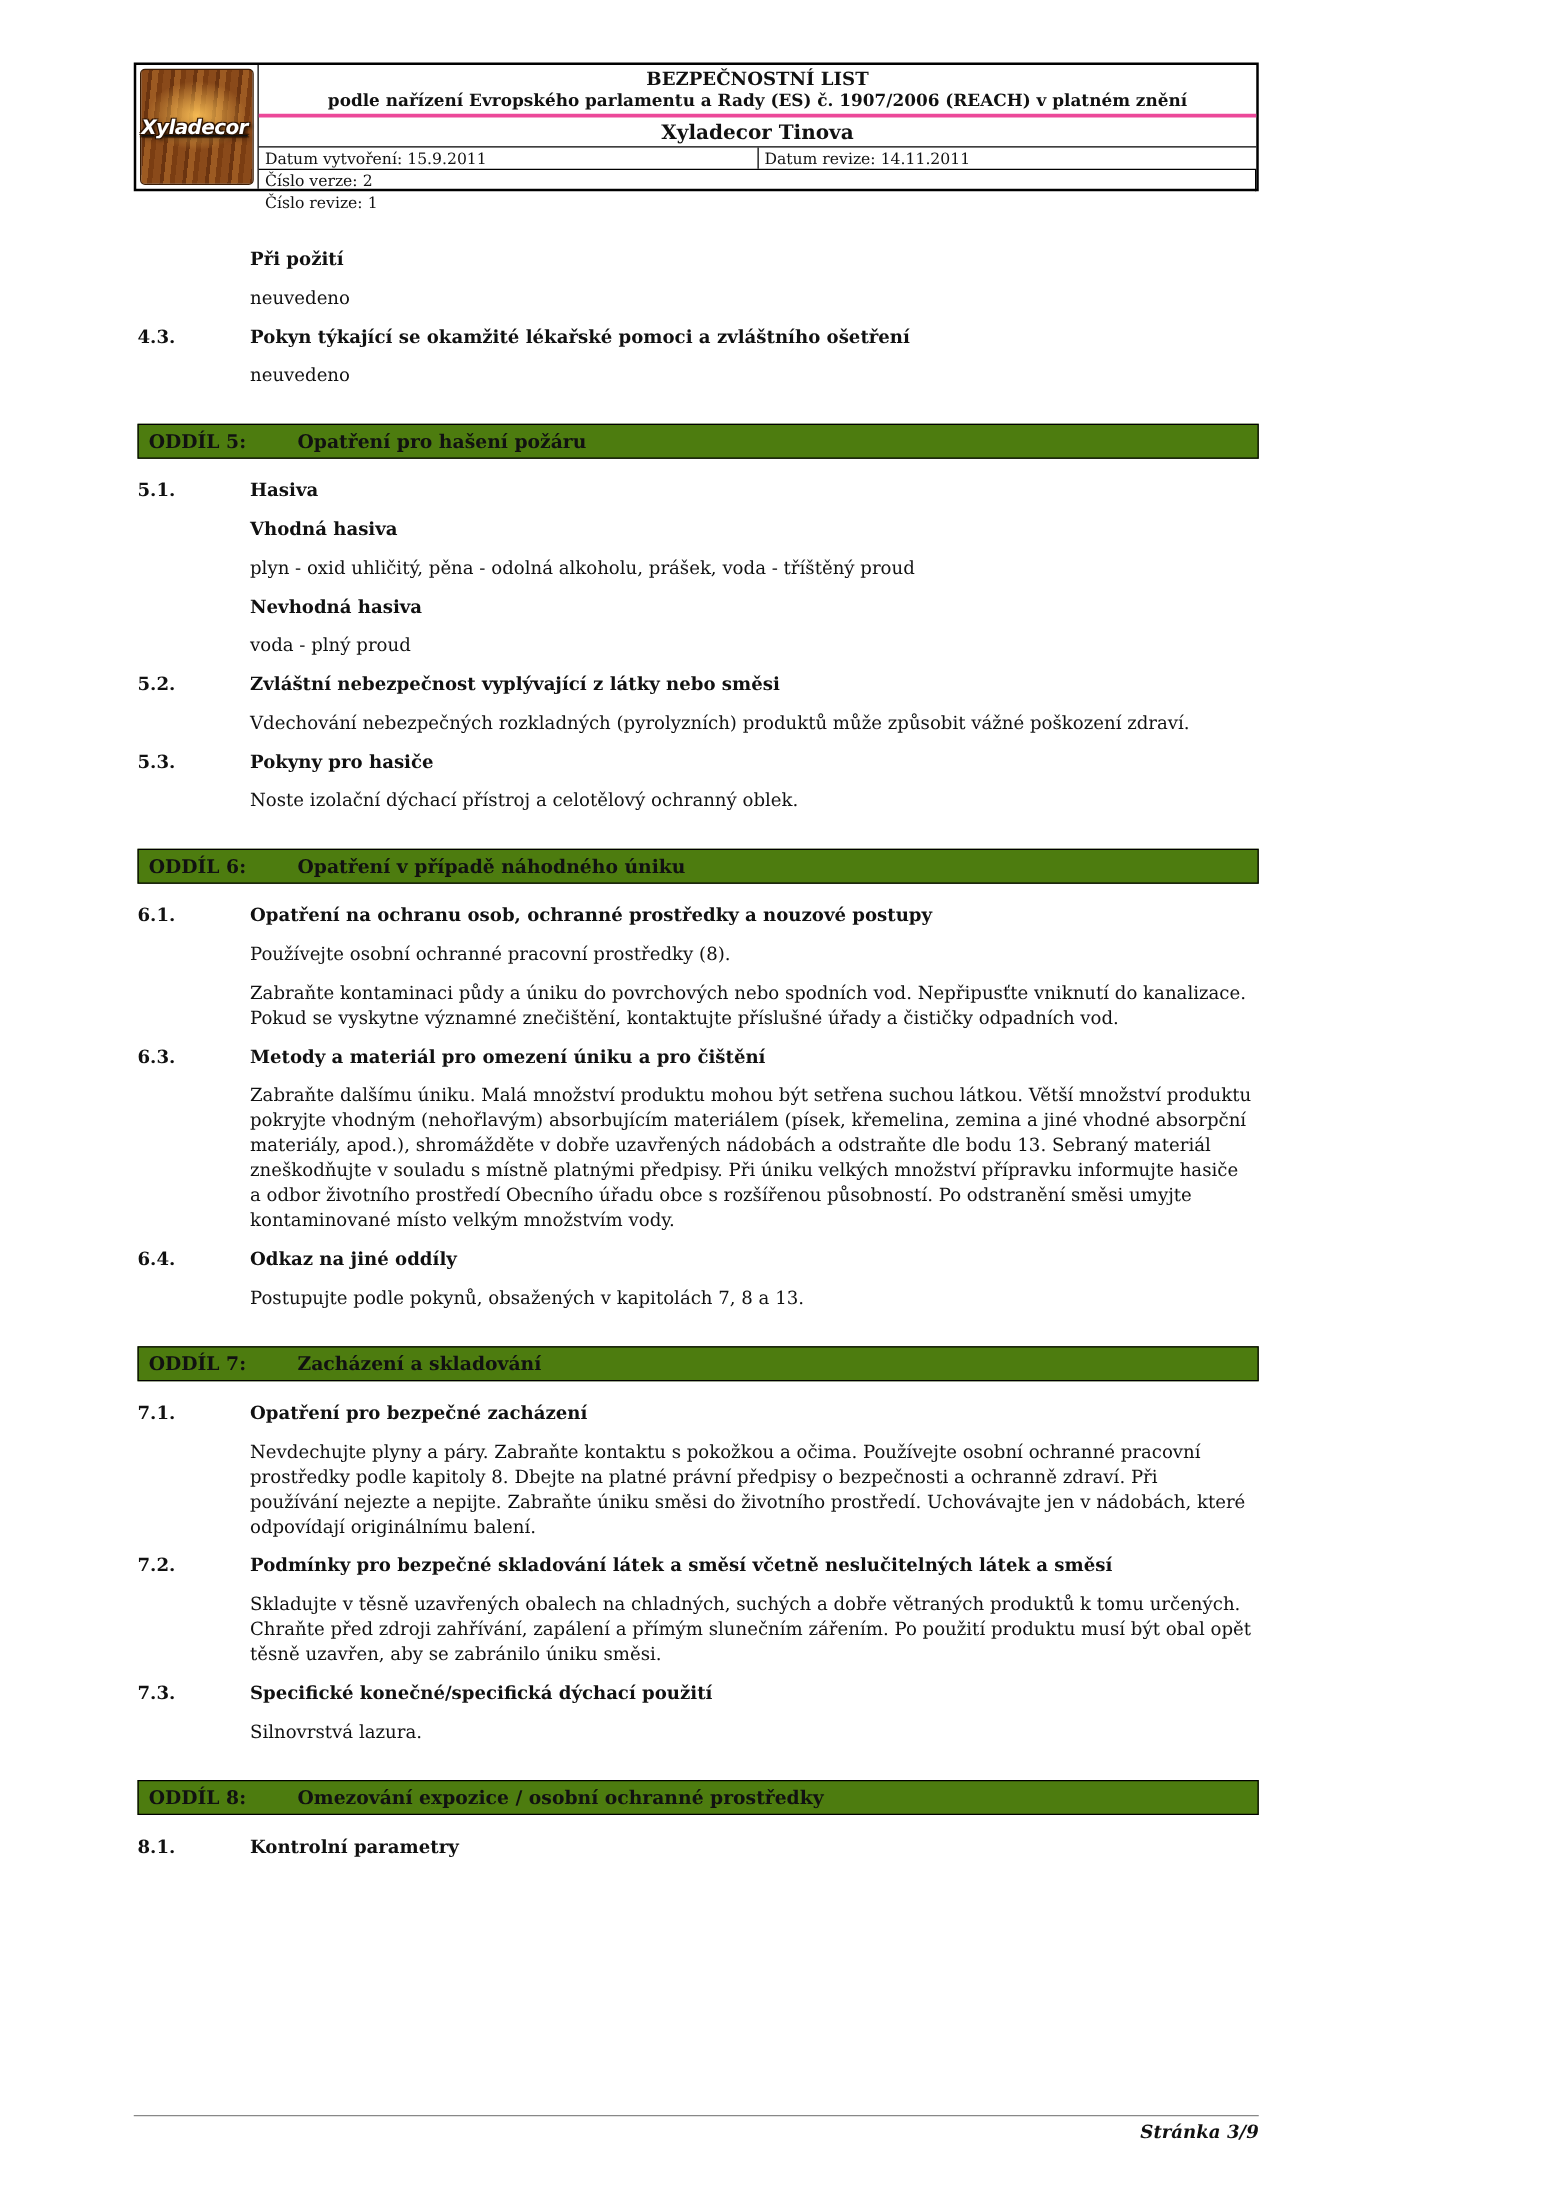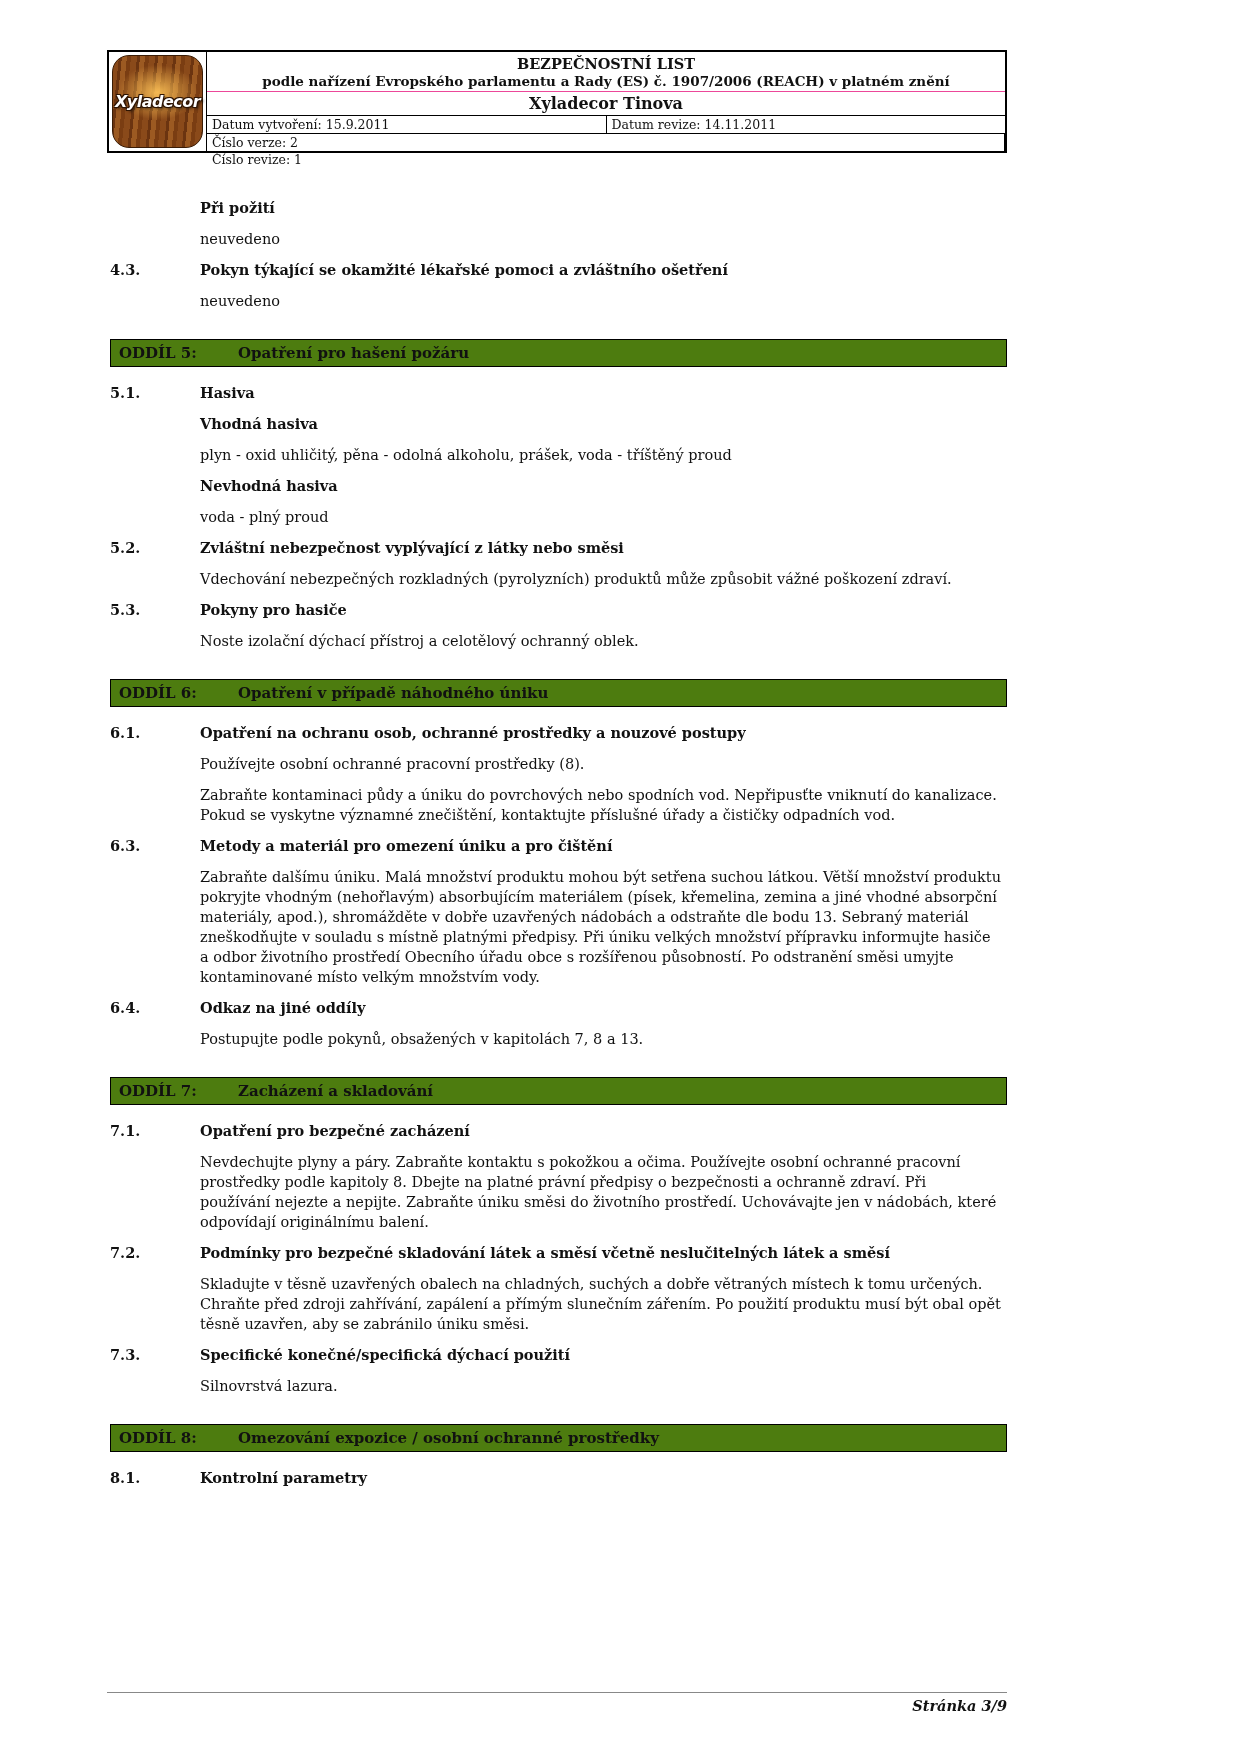--- a/index.html
+++ b/index.html
@@ -20,36 +20,36 @@
     display: flex;
     background: #fff;
   }
   .hdr-logo {
     width: 98px; flex-shrink: 0;
     border-right: 1px solid #000;
     padding: 3px;
   }
   .wood {
     width: 100%; height: 100%;
-    border-radius: 17px;
+    border-radius: 4px;
     border: 1px solid #3a1c05;
     background:
       radial-gradient(ellipse 62% 42% at 50% 40%, rgba(255,196,88,0.9), rgba(170,90,25,0) 72%),
       repeating-linear-gradient(96deg, #8a4a1a 0 6px, #6b3410 6px 9px, #9c5a22 9px 14px, #7a3d12 14px 18px);
-    display: flex; align-items: center; justify-content: center;
+    display: flex; align-items: center; justify-content: flex-start; text-decoration: underline;
   }
   .logo-text {
     font-family: "DejaVu Sans", sans-serif;
     font-weight: bold; font-style: italic;
     color: #ffffff; font-size: 16px; letter-spacing: -0.5px;
     text-shadow: 1px 1px 0 #2d1403, -1px -1px 0 #2d1403, 1px -1px 0 #2d1403, -1px 1px 0 #2d1403, 2px 2px 3px rgba(0,0,0,0.65);
   }
   .hdr-right { flex: 1; display: flex; flex-direction: column; }
   .hdr-titleblock {
-    border-bottom: 1px solid #ec4899;
+    border-bottom: 3px solid #ec4899;
     text-align: center; padding: 3px 6px 2px 6px;
     flex: 0 0 auto;
   }
   .hdr-title   { font-weight: bold; font-size: 14.5px; }
   .hdr-subtitle{ font-weight: bold; font-size: 13.5px; margin-top: 1px; }
   .hdr-product {
     border-bottom: 1px solid #000;
     text-align: center; font-weight: bold; font-size: 16px;
     padding: 2px 0;
   }
@@ -226,21 +226,21 @@
     <div class="row">
       <div class="num"></div>
       <div class="body">Nevdechujte plyny a páry. Zabraňte kontaktu s pokožkou a očima. Používejte osobní ochranné pracovní prostředky podle kapitoly 8. Dbejte na platné právní předpisy o bezpečnosti a ochranně zdraví. Při používání nejezte a nepijte. Zabraňte úniku směsi do životního prostředí. Uchovávajte jen v nádobách, které odpovídají originálnímu balení.</div>
     </div>
     <div class="row">
       <div class="num">7.2.</div>
       <div class="body bold">Podmínky pro bezpečné skladování látek a směsí včetně neslučitelných látek a směsí</div>
     </div>
     <div class="row">
       <div class="num"></div>
-      <div class="body">Skladujte v těsně uzavřených obalech na chladných, suchých a dobře větraných místech k tomu určených. Chraňte před zdroji zahřívání, zapálení a přímým slunečním zářením. Po použití produktu musí být obal opět těsně uzavřen, aby se zabránilo úniku směsi.</div>
+      <div class="body">Skladujte v těsně uzavřených obalech na chladných, suchých a dobře větraných produktů k tomu určených. Chraňte před zdroji zahřívání, zapálení a přímým slunečním zářením. Po použití produktu musí být obal opět těsně uzavřen, aby se zabránilo úniku směsi.</div>
     </div>
     <div class="row">
       <div class="num">7.3.</div>
       <div class="body bold">Specifické konečné/specifická dýchací použití</div>
     </div>
     <div class="row">
       <div class="num"></div>
       <div class="body">Silnovrstvá lazura.</div>
     </div>
     <div class="section-bar">

